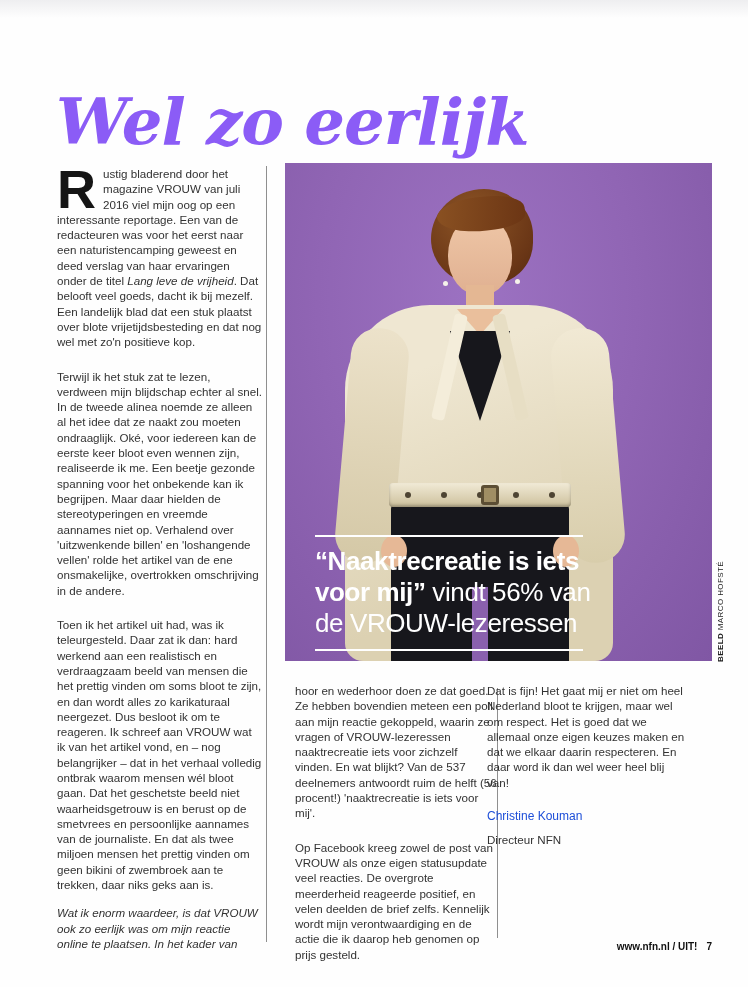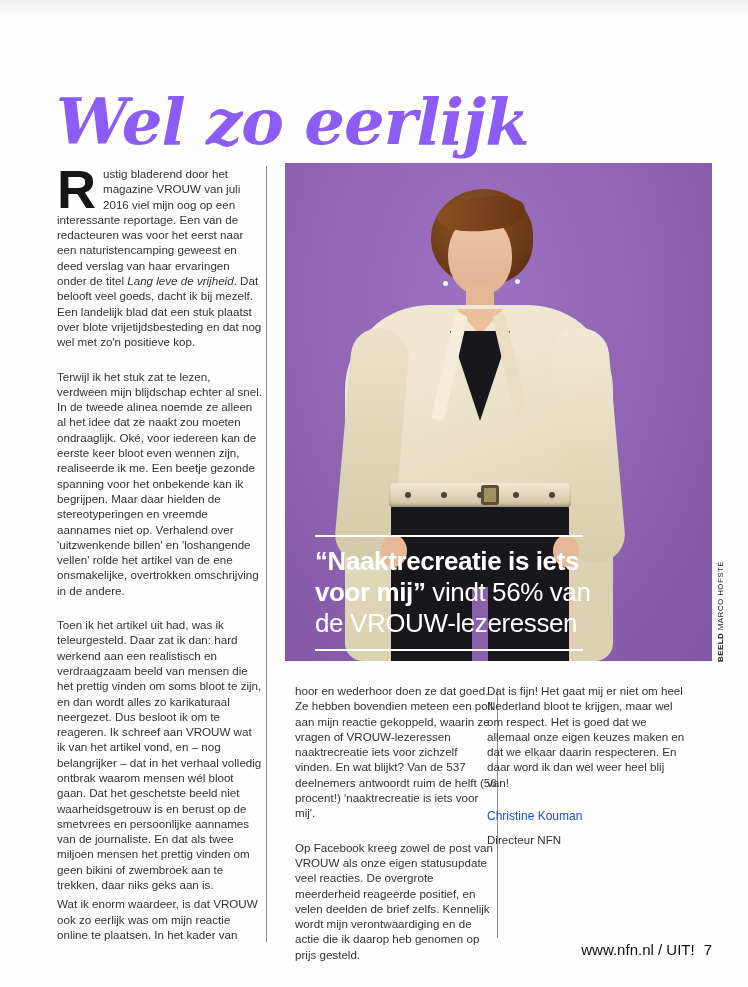--- a/index.html
+++ b/index.html
@@ -23,21 +23,21 @@
     font-style: italic; font-weight: bold;
     font-size: 64px; letter-spacing: -1px;
     color: #8b5cf6;
   }
   
   .col { position: absolute; font-size: 11.6px; line-height: 15.3px; text-align: left; }
   .col1 { left: 57px; top: 166px; width: 205px; }
   .col2 { left: 295px; top: 683px; width: 202px; }
   .col3 { left: 487px; top: 683px; width: 202px; }
   .para + .para { margin-top: 19px; }
-  .para.nogap { margin-top: 4px; }
+  .para.nogap { margin-top: 13px; font-style: italic; }
   .dropcap {
     float: left;
     font-size: 54px; line-height: 42px;
     font-weight: 800; color: #151515;
     padding: 2px 7px 0 0;
   }
   .author-name { margin-top: 19px; font-weight: normal; font-size: 12px; color: #1d4ed8; }
   .author-role { margin-top: 8px; }
   .note { margin-top: 19px; font-style: italic; }
   .note .email { font-weight: bold; }
@@ -103,21 +103,21 @@
   
   .credit {
     position: absolute; left: 716px; top: 487px; height: 175px; width: 13px;
     writing-mode: vertical-rl; transform: rotate(180deg);
     font-size: 8px; letter-spacing: 0.4px; color: #1c1c1c; white-space: nowrap;
   }
   .credit .credit-label { font-weight: bold; }
   
   .footer {
     position: absolute; top: 941px; right: 36px;
-    font-size: 15px; font-weight: normal; color: #101010;
+    font-size: 10px; font-weight: bold; color: #101010;
   }
   .footer .page-num { margin-left: 9px; }
 </style>
 </head>
 <body>
 
 <div class="scan-edge"></div>
 
 <h1 class="page-title">Wel zo eerlijk</h1>
 

